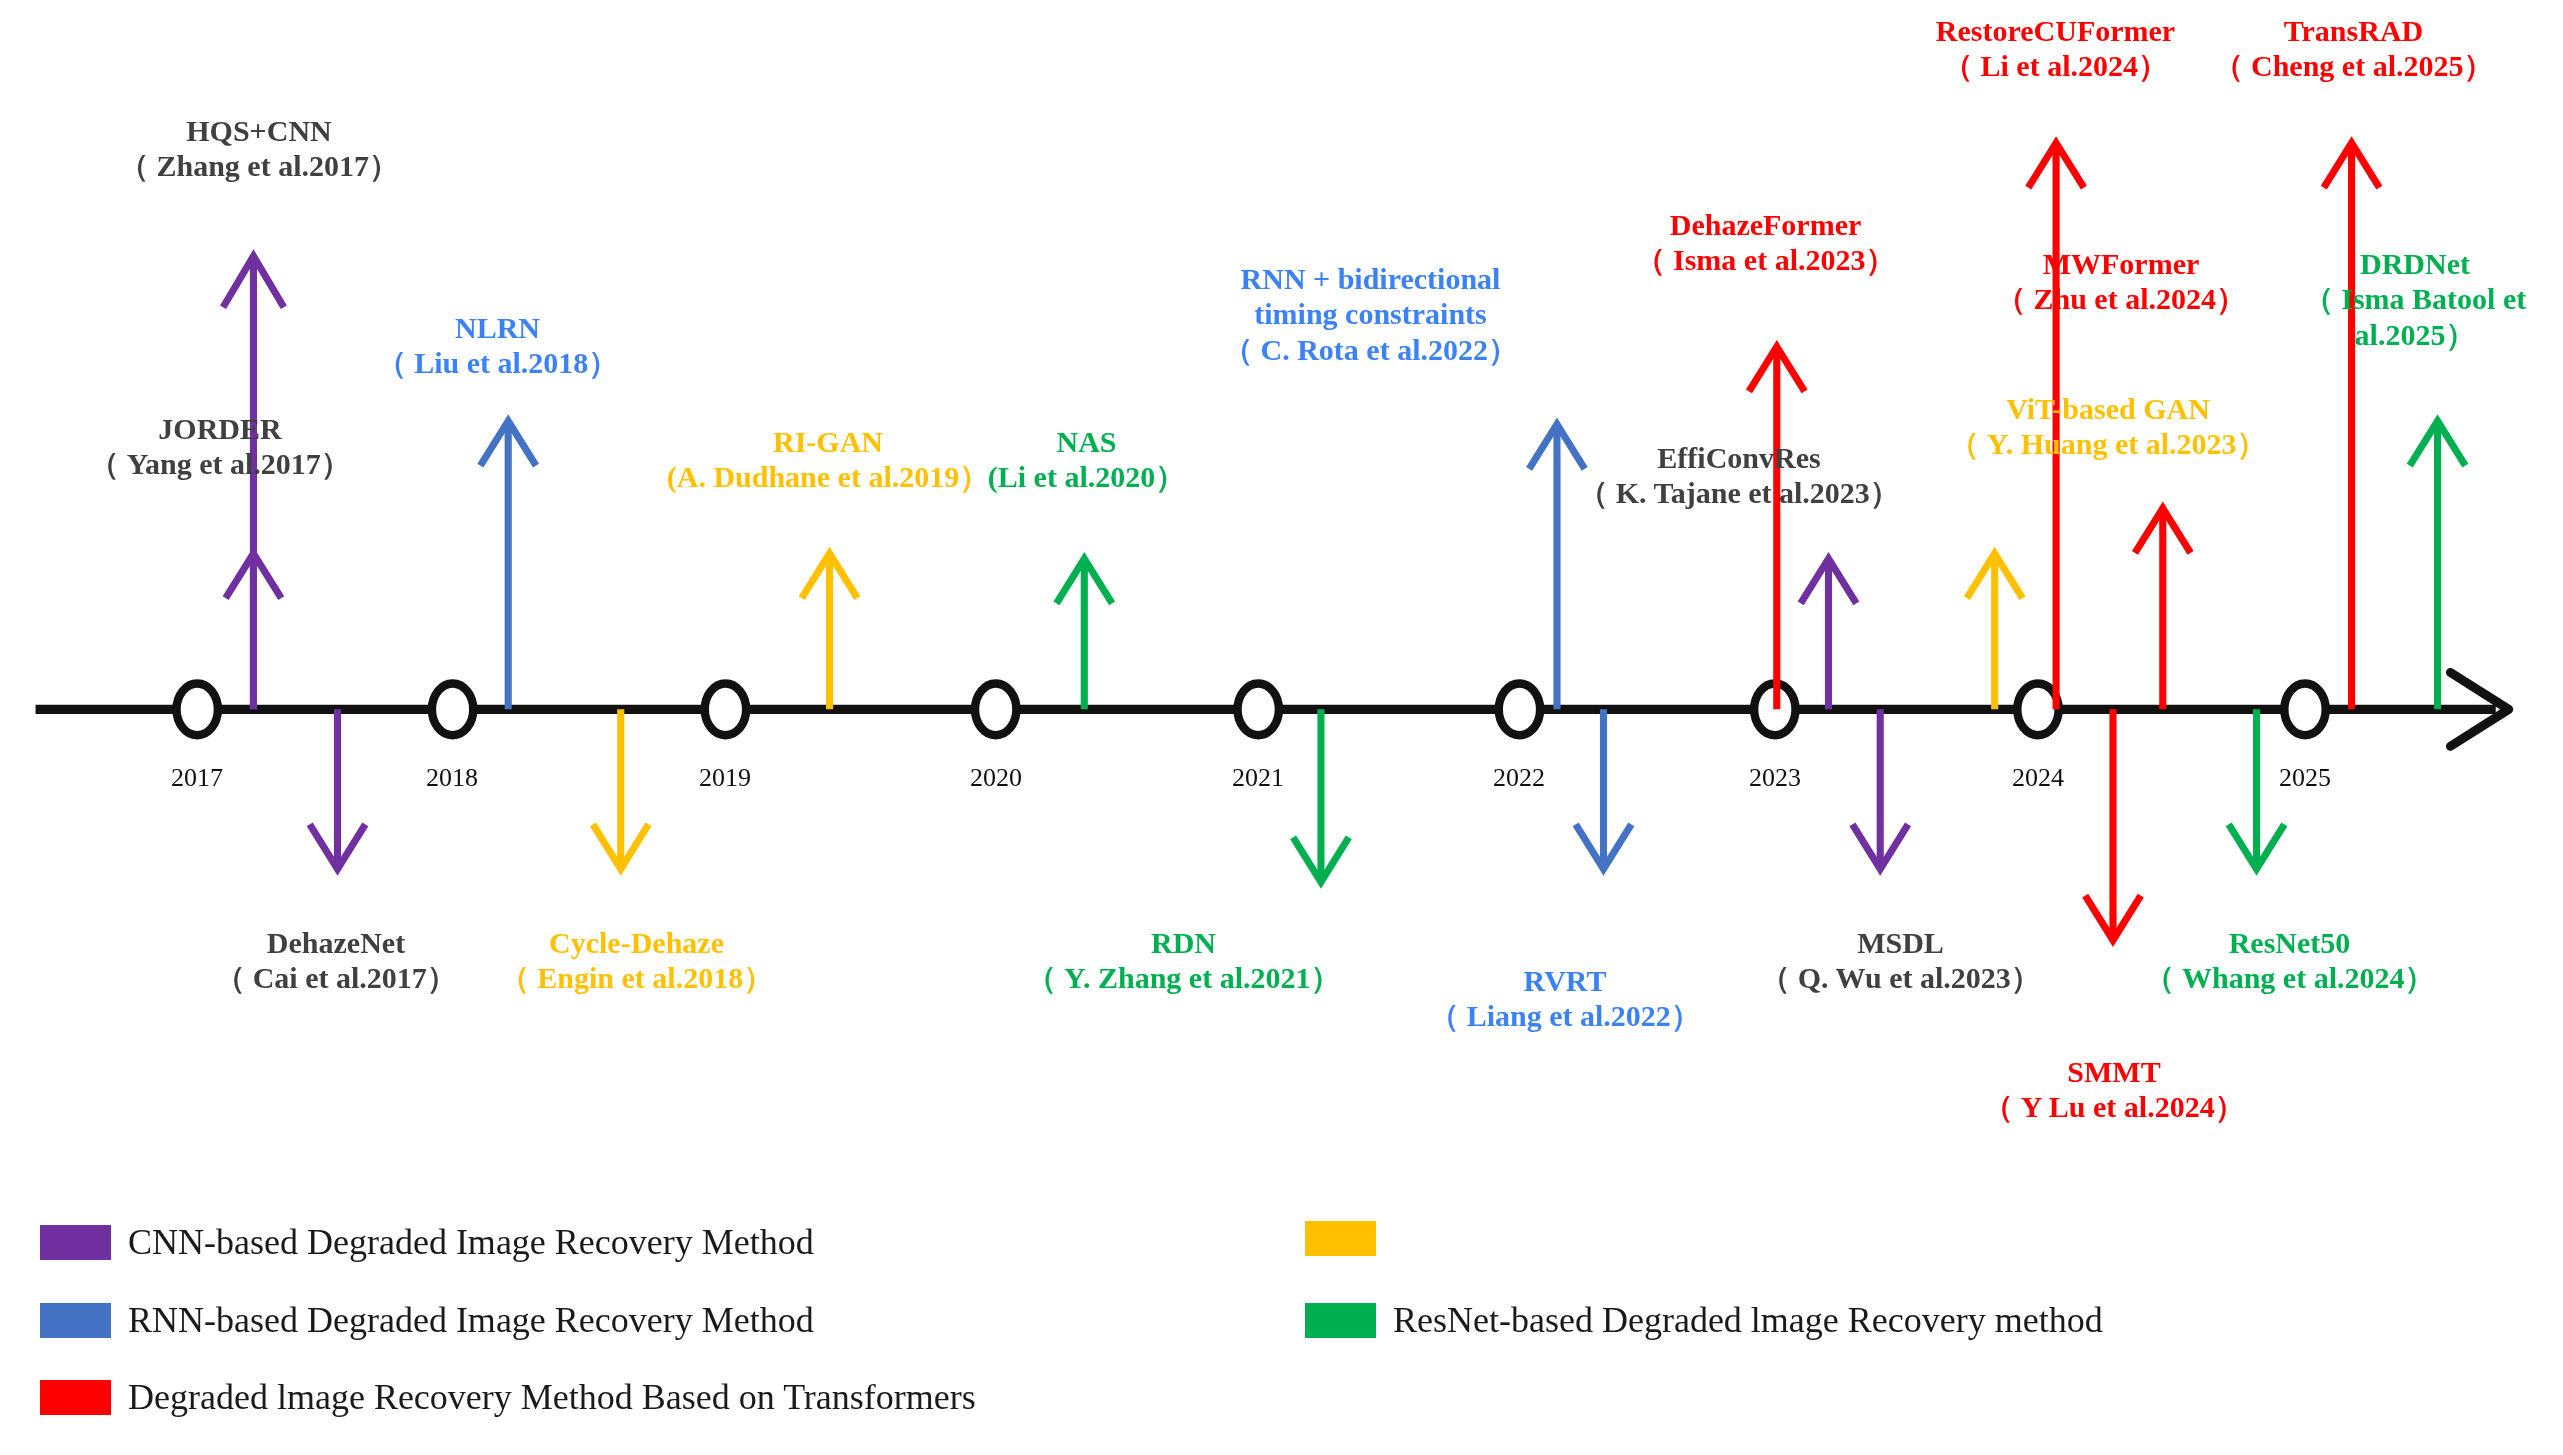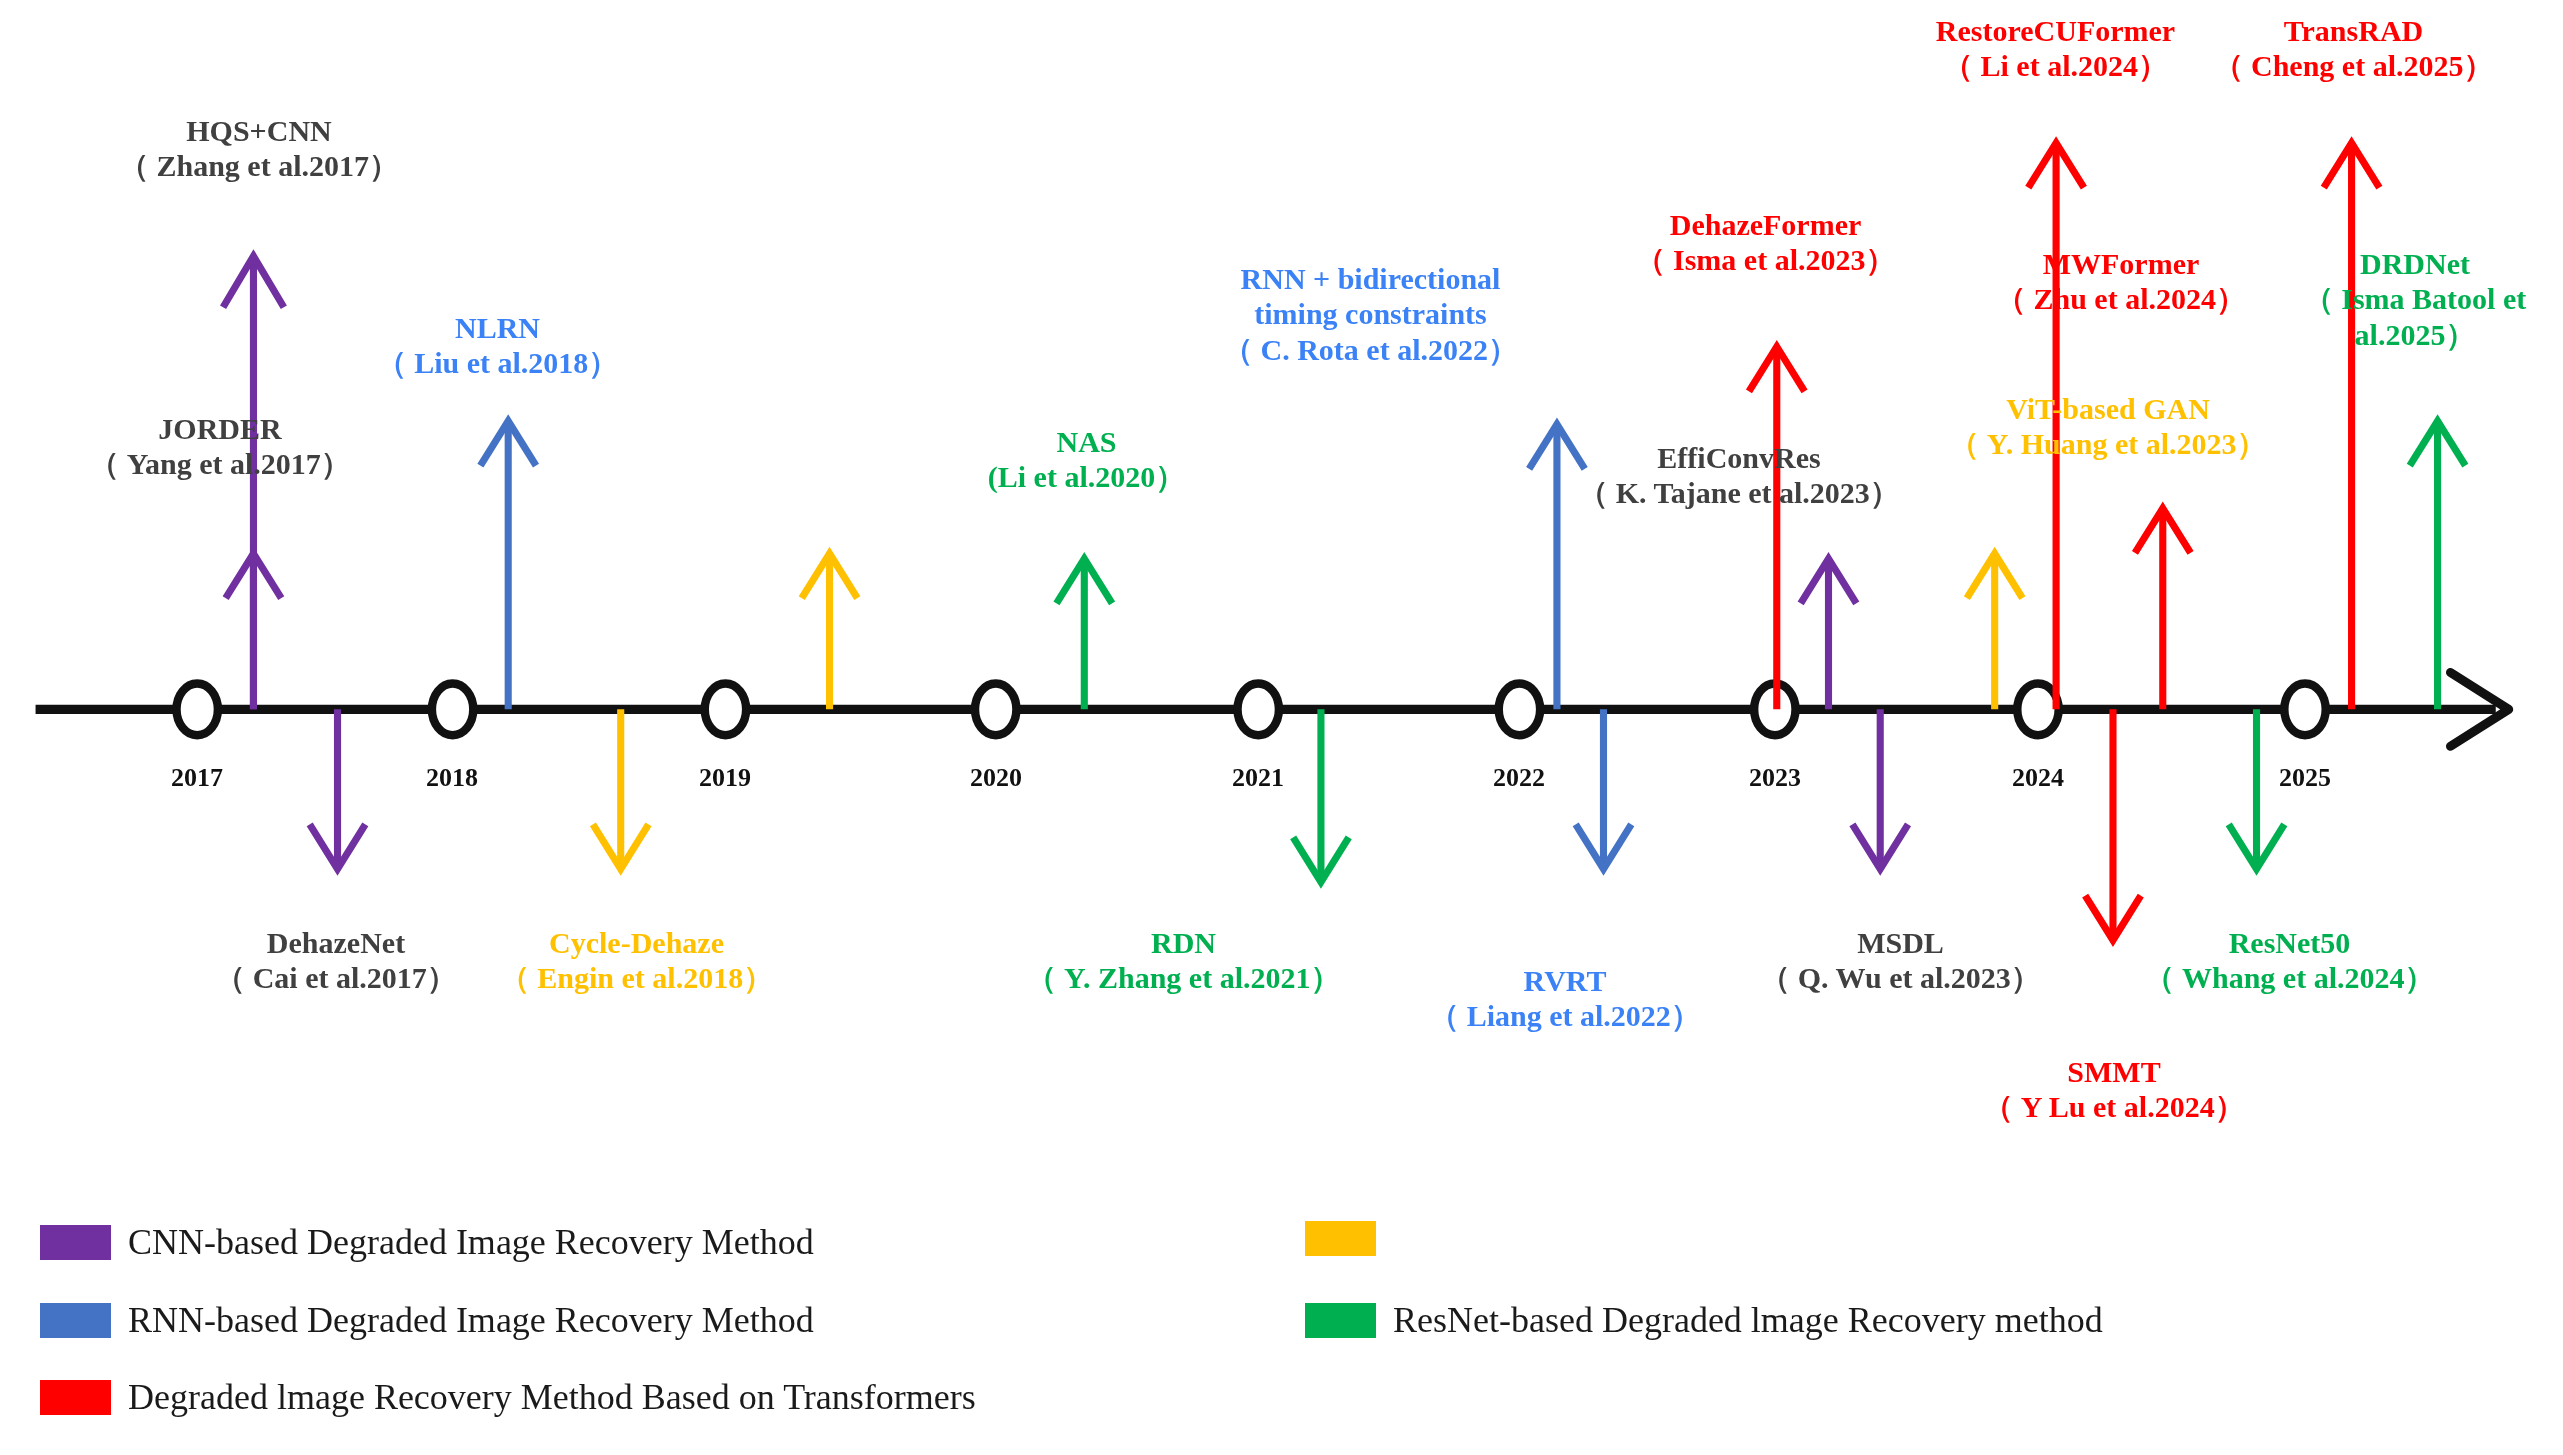--- a/index.html
+++ b/index.html
@@ -19,21 +19,21 @@
   .ann .c{display:block;}
 
   
   .c-cnn{color:#404040;}
   .c-rnn{color:#3b82f6;margin-top:38px;}
   .c-gan{color:#FFC000;}
   .c-res{color:#00B050;}
   .c-trf{color:#FF0000;}
 
   
-  .yearlbl{position:absolute;font-weight:bold;font-size:26px;color:#111;
+  .yearlbl{position:absolute;font-weight:normal;font-size:26px;color:#111;
            text-align:center;width:116px;}
 
   
   #legend{position:absolute;left:0;top:1203px;width:2563px;height:253px;}
   .leg-item{position:absolute;display:flex;align-items:center;}
   .swatch{width:71px;height:35px;flex:0 0 auto;}
   .leg-txt{font-size:36px;color:#1a1a1a;margin-left:17px;
            font-family:"Liberation Serif", serif;white-space:nowrap;}
 </style>
 </head>
@@ -185,20 +185,24 @@
   <div class="ann c-cnn" style="left:39px;top:411px;width:362px;font-size:30px;">
     <span class="t">JORDER</span>
     <span class="c">（ Yang et al.2017）</span>
   </div>
 
   <div class="ann c-rnn" style="left:323px;top:272px;width:349px;font-size:30px;">
     <span class="t">NLRN</span>
     <span class="c">（ Liu et al.2018）</span>
   </div>
 
+  <div class="ann c-gan" style="left:621px;top:424px;width:414px;font-size:30px;">
+    <span class="t">RI-GAN</span>
+    <span class="c">(A. Dudhane et al.2019）</span>
+  </div>
 
   <div class="ann c-res" style="left:925px;top:424px;width:323px;font-size:30px;">
     <span class="t">NAS</span>
     <span class="c">(Li et al.2020）</span>
   </div>
 
   <div class="ann c-rnn wrap" style="left:1183px;top:223px;width:375px;font-size:30px;">
     <span class="t">RNN + bidirectional</span>
     <span class="t">timing constraints</span>
     <span class="c">（ C. Rota et al.2022）</span>

